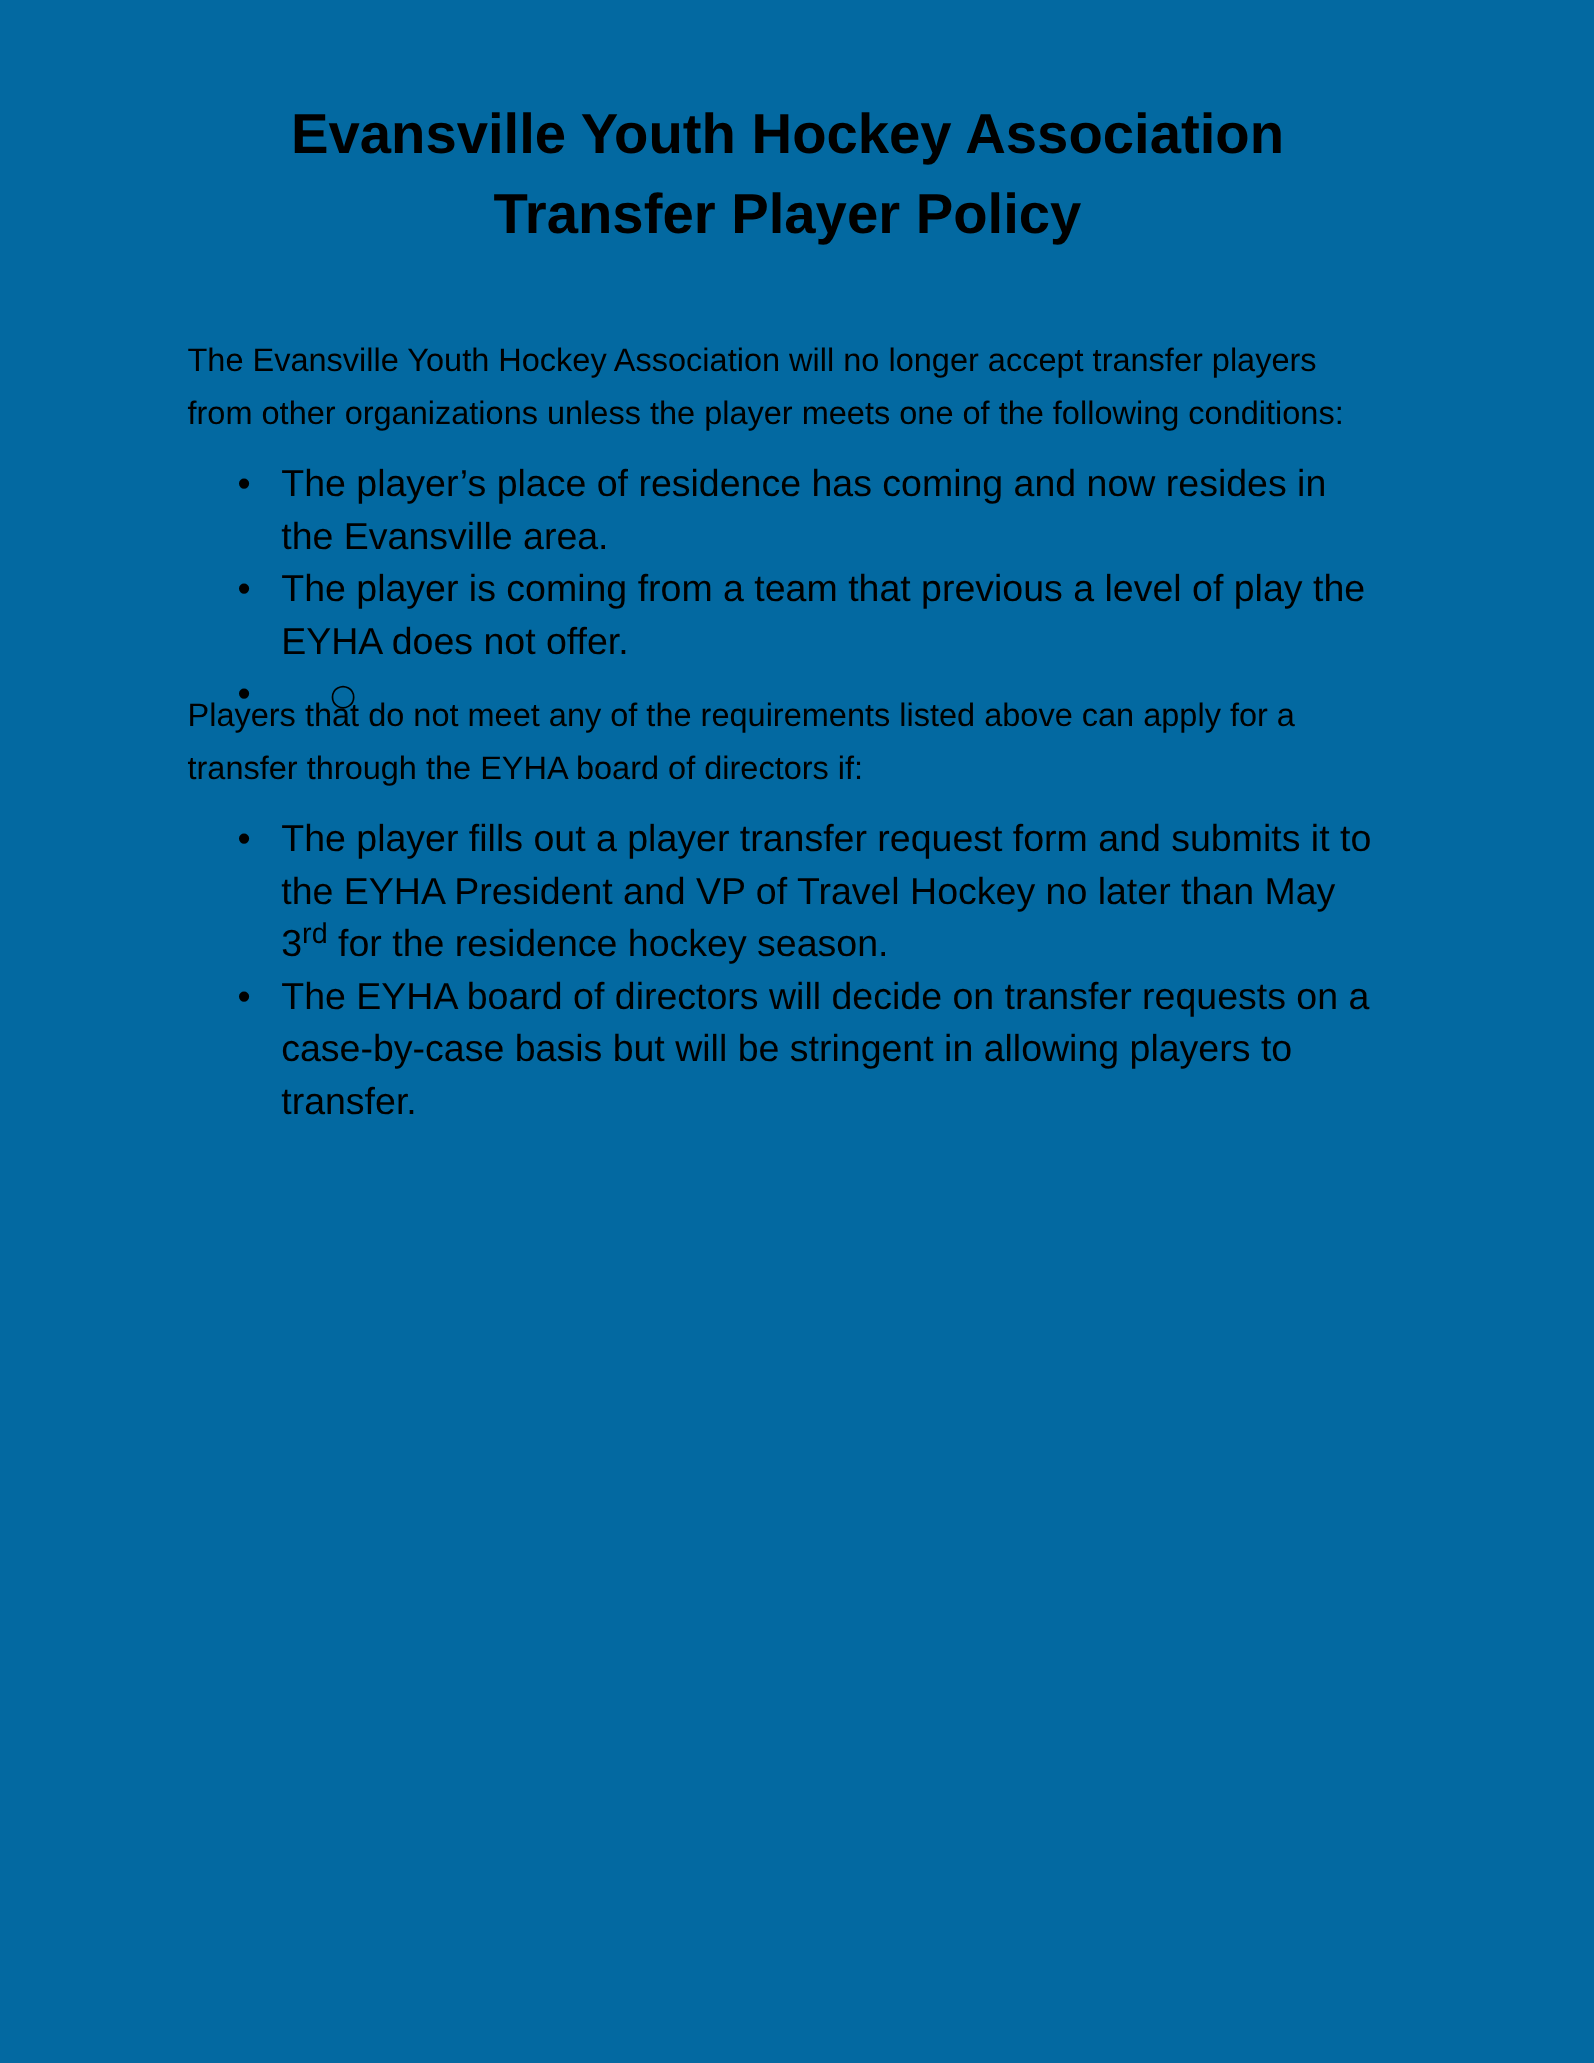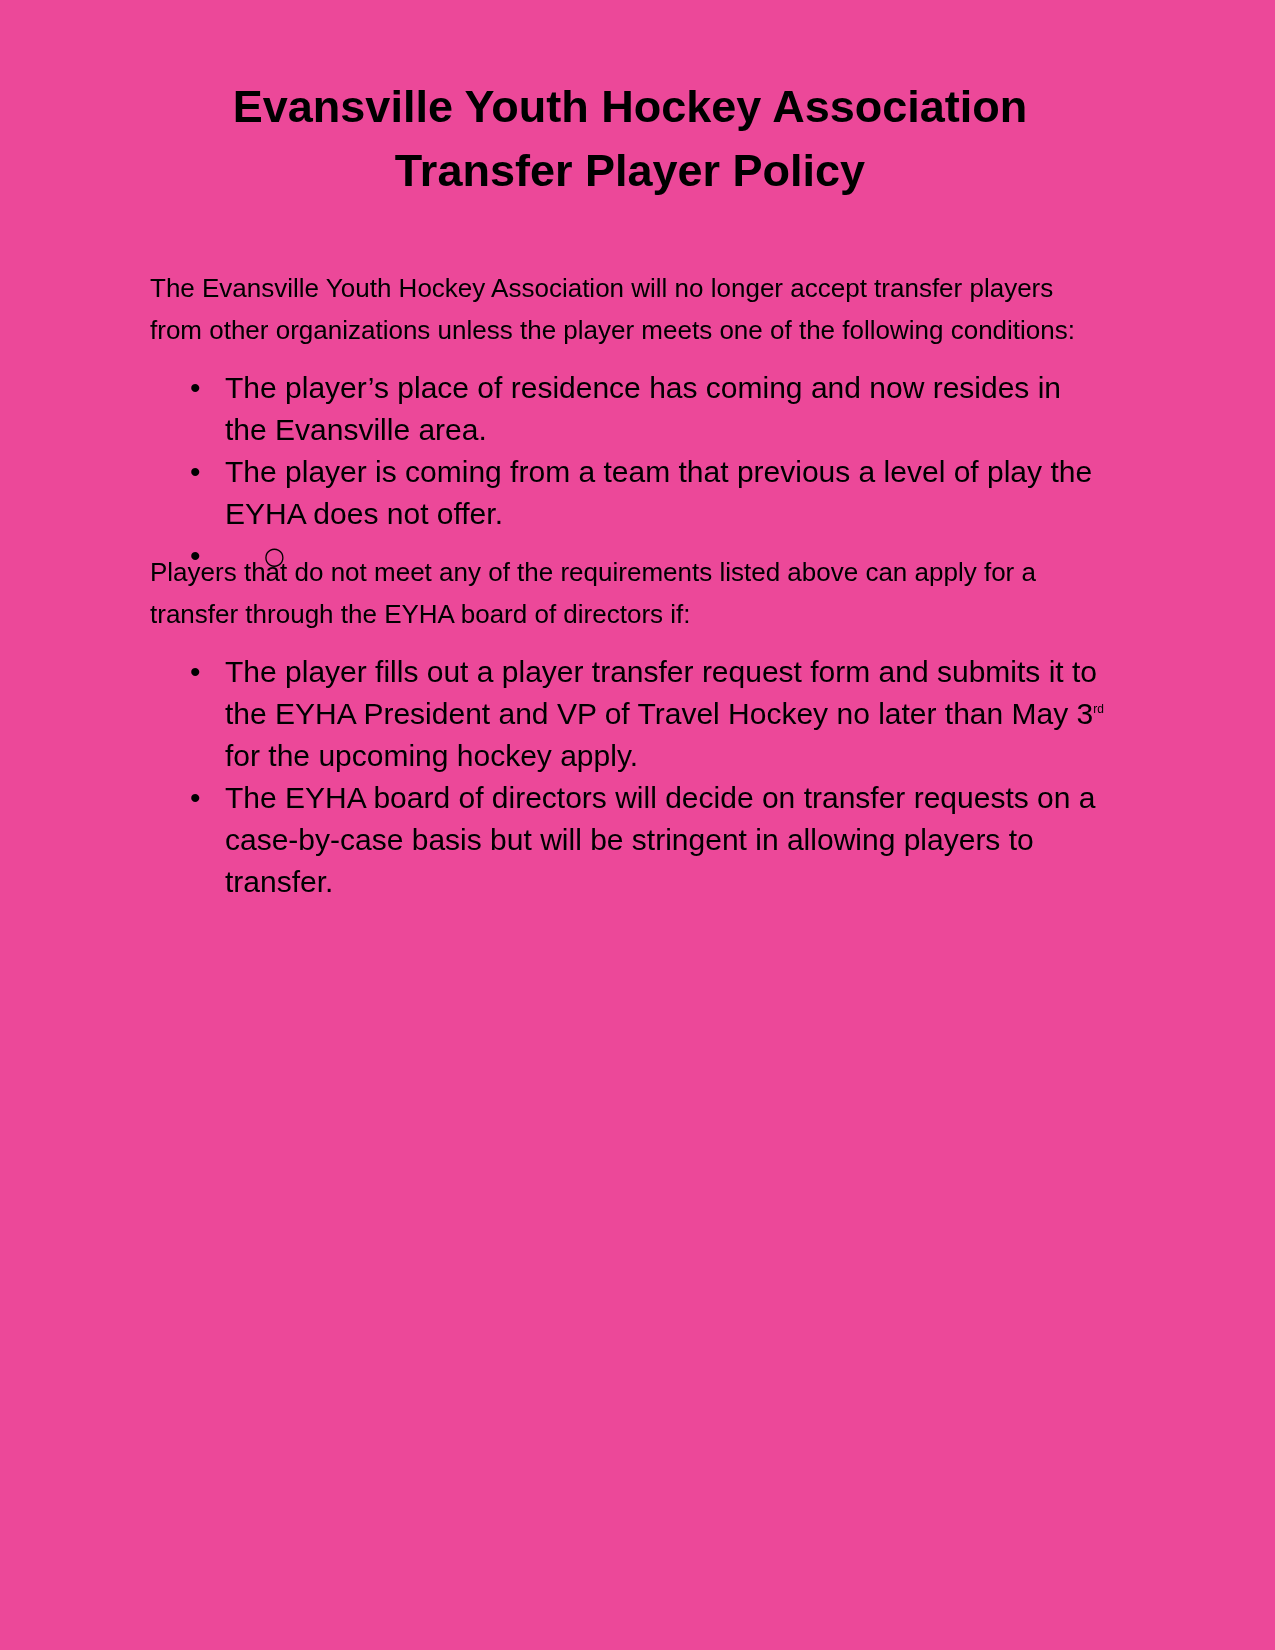--- a/index.html
+++ b/index.html
@@ -1,21 +1,21 @@
 <!DOCTYPE html>
 <html><head>
 <meta charset="utf-8">
 <style>
   * { margin: 0; padding: 0; box-sizing: border-box; }
   html, body { background: #ffffff; }
   .page {
     width: 1275px;
     height: 1650px;
     margin: 0 auto;
-    background: #ec4899;
+    background: #0369a1;
     color: #000000;
     font-family: "Liberation Sans", "DejaVu Sans", sans-serif;
     padding: 75px 165px 0 150px;
     overflow: hidden;
   }
   .doc-title {
     font-size: 45px;
     line-height: 64px;
     font-weight: 700;
     text-align: center;
@@ -45,21 +45,21 @@
     top: 0;
   }
   .marker-l2 {
     position: absolute;
     left: 114px;
     top: 0;
     font-size: 24px;
     font-family: "DejaVu Sans", sans-serif;
   }
   sup.ordinal {
-    font-size: 12px;
+    font-size: 23px;
     vertical-align: super;
     line-height: 0;
   }
 </style>
 </head>
 <body>
 
 <div class="page">
 
   <h1 class="doc-title">
@@ -84,21 +84,21 @@
     <li class="level1">
       <span class="marker-l1">•</span>
     </li>
   </ul>
 
   <p class="body-par">Players that do not meet any of the requirements listed above can apply for a transfer through the EYHA board of directors if:</p>
 
   <ul class="doc-list">
     <li class="level1">
       <span class="marker-l1">•</span>
-      <span>The player fills out a player transfer request form and submits it to the EYHA President and VP of Travel Hockey no later than May 3</span><sup class="ordinal">rd</sup><span> for the upcoming hockey apply.</span>
+      <span>The player fills out a player transfer request form and submits it to the EYHA President and VP of Travel Hockey no later than May 3</span><sup class="ordinal">rd</sup><span> for the residence hockey season.</span>
     </li>
     <li class="level1">
       <span class="marker-l1">•</span>
       <span>The EYHA board of directors will decide on transfer requests on a case-by-case basis but will be stringent in allowing players to transfer.</span>
     </li>
   </ul>
 
 </div>
 
 </body></html>

